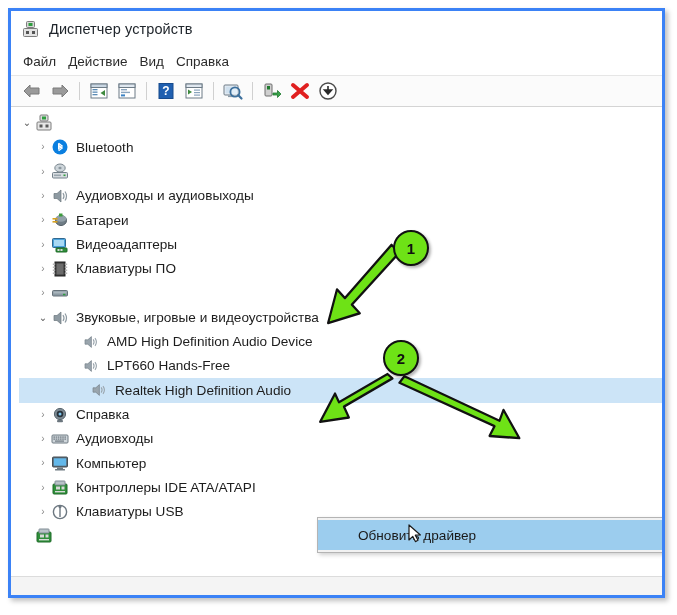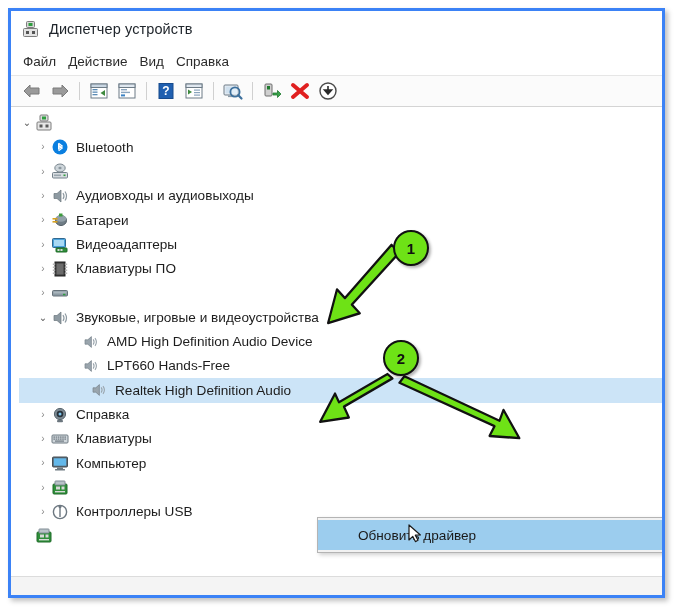--- a/index.html
+++ b/index.html
@@ -385,21 +385,21 @@
               <rect x="2.4" y="8.4" width="1.6" height="1.4"></rect>
                 <rect x="4.6" y="8.4" width="1.6" height="1.4"></rect>
               <rect x="6.8" y="8.4" width="1.6" height="1.4"></rect>
                 <rect x="9" y="8.4" width="1.6" height="1.4"></rect>
               <rect x="11.2" y="8.4" width="1.6" height="1.4"></rect>
                 <rect x="13.4" y="8.4" width="1.6" height="1.4"></rect>
               <rect x="4" y="10.4" width="9" height="1.4"></rect>
             </g>
           </svg>
         </span>
-        <span class="lbl">Клавиатуры</span>
+        <span class="lbl">Аудиовходы</span>
       </div>
 
       <div class="row lv1">
         <span class="chev">›</span>
         <span class="ico">
           <svg width="18" height="18" viewBox="0 0 18 18">
             <rect x="1.5" y="3" width="15" height="10" rx="1" fill="#5a6872" stroke="#444f57"></rect>
             <rect x="2.8" y="4.3" width="12.4" height="7.4" fill="#63b8ea"></rect>
             <rect x="6" y="13.5" width="6" height="1.6" fill="#6e7a82"></rect>
             <rect x="4" y="15" width="10" height="1.4" rx=".5" fill="#6e7a82"></rect>
@@ -412,32 +412,33 @@
         <span class="chev">›</span>
         <span class="ico">
           <svg width="18" height="18" viewBox="0 0 18 18">
             <rect x="2" y="5" width="14" height="10" rx="1" fill="#2f8f3a" stroke="#1f6b28"></rect>
             <rect x="4" y="2" width="10" height="4" rx=".6" fill="#b9c2c8" stroke="#808c94"></rect>
             <rect x="5" y="7.5" width="4" height="3" fill="#d8d8d8"></rect>
             <rect x="10.5" y="7.5" width="3" height="3" fill="#d8d8d8"></rect>
             <rect x="4" y="12" width="10" height="1.4" fill="#d8d8d8"></rect>
           </svg>
         </span>
+        <span class="lbl">Контроллеры IDE ATA/ATAPI</span>
       </div>
 
       <div class="row lv1">
         <span class="chev">›</span>
         <span class="ico">
           <svg width="18" height="18" viewBox="0 0 18 18">
             <circle cx="9" cy="9" r="6.6" fill="none" stroke="#6c7780" stroke-width="1.4"></circle>
             <path d="M9 3.6 L9 14" stroke="#6c7780" stroke-width="1.4"></path>
             <circle cx="9" cy="3.6" r="1.6" fill="#6c7780"></circle>
           </svg>
         </span>
-        <span class="lbl">Контроллеры USB</span>
+        <span class="lbl">Клавиатуры USB</span>
       </div>
 
       <div class="row lv1">
 
         <span class="ico">
           <svg width="18" height="18" viewBox="0 0 18 18">
             <rect x="2" y="5" width="14" height="10" rx="1" fill="#2f8f3a" stroke="#1f6b28"></rect>
             <rect x="4" y="2" width="10" height="4" rx=".6" fill="#b9c2c8" stroke="#808c94"></rect>
             <rect x="5" y="7.5" width="4" height="3" fill="#d8d8d8"></rect>
             <rect x="10.5" y="7.5" width="3" height="3" fill="#d8d8d8"></rect>

